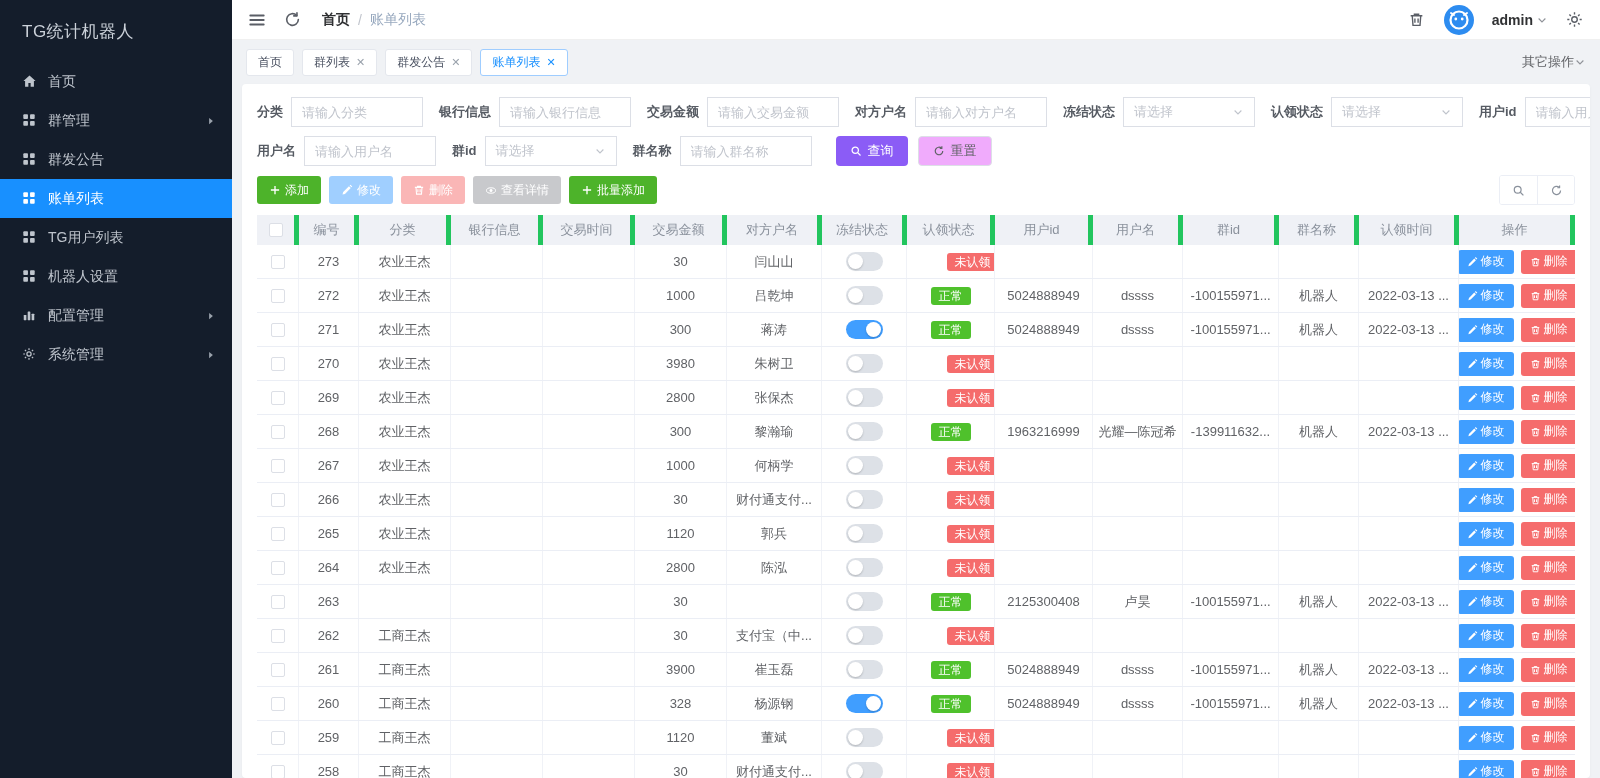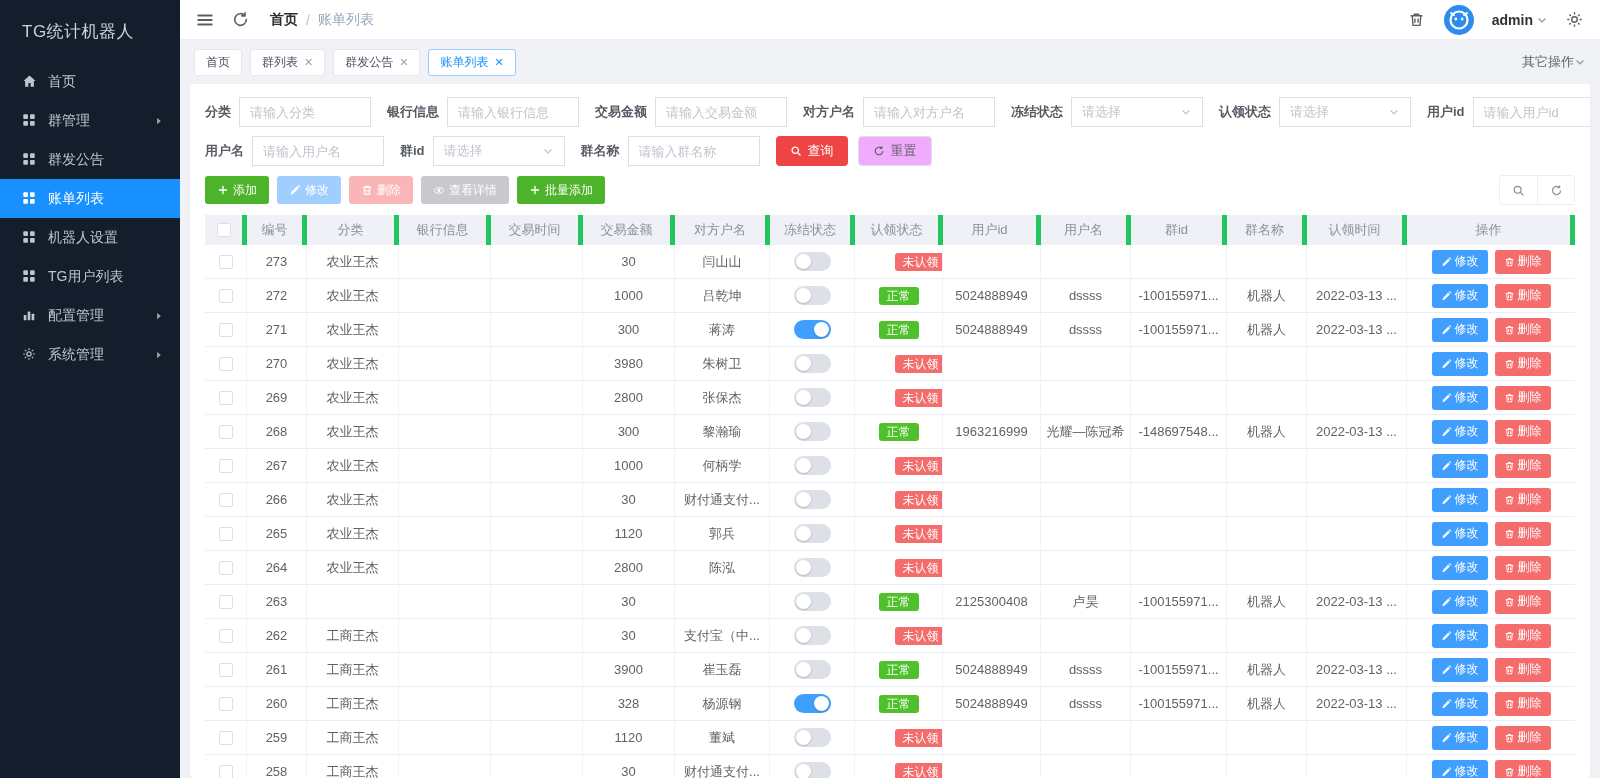--- a/index.html
+++ b/index.html
@@ -1,21 +1,21 @@
 <!DOCTYPE html>
 <html><head>
 <meta charset="utf-8">
 <style>
   * { box-sizing: border-box; margin: 0; padding: 0; }
   html,body { width:1600px; height:778px; overflow:hidden;
     font-family:"Liberation Sans","DejaVu Sans",sans-serif; background:#f0f2f5; }
   .app { display:flex; width:1600px; height:778px; }
 
   
-  .sidebar { width:180px; background:#141d2b; color:#bfc5cd; flex-shrink:0; display:flex; flex-direction:column; }
+  .sidebar { width:232px; background:#141d2b; color:#bfc5cd; flex-shrink:0; display:flex; flex-direction:column; }
   .logo { height:62px; display:flex; align-items:center; padding-left:22px; color:#ccd2da; font-size:17px; letter-spacing:.5px; }
   .menu { display:flex; flex-direction:column; }
   .menu-item { height:39px; display:flex; align-items:center; padding:0 16px 0 22px; font-size:14px; cursor:pointer; color:#bfc5cd; }
   .menu-item .mi-icon { width:16px; height:16px; margin-right:10px; display:inline-flex; color:#bfc5cd; }
   .menu-item .mi-label { flex:1; }
   .menu-item .mi-arrow { width:10px; height:10px; display:inline-flex; color:#9aa2ac; }
   .menu-item.active { background:#1890ff; color:#fff; }
   .menu-item.active .mi-icon { color:#fff; }
 
   
@@ -45,21 +45,21 @@
 
   .filter-row { display:flex; align-items:center; margin-bottom:9px; flex-wrap:nowrap; }
   .f-item { display:flex; align-items:center; margin-right:16px; }
   .f-label { font-size:13px; color:#565b63; font-weight:700; margin-right:8px; white-space:nowrap; }
   .f-input, .f-select { height:30px; width:132px; border:1px solid #dcdfe6; border-radius:0; padding:0 10px; font-size:13px; color:#606266; background:#fff; outline:none; }
   .f-input::placeholder { color:#c0c4cc; }
   .f-select { display:flex; align-items:center; justify-content:space-between; color:#c0c4cc; cursor:pointer; }
   .f-select .chev { color:#c0c4cc; }
   .btn { border:none; border-radius:4px; font-size:13px; display:inline-flex; align-items:center; gap:5px; cursor:pointer; padding:0 14px; height:30px; color:#fff; }
   .btn .b-icon { width:13px; height:13px; display:inline-flex; }
-  .btn-query { background:#ef4444; }
+  .btn-query { background:#8b5cf6; margin-left:8px; }
   .btn-reset { background:#f0abfc; color:#606266; border:1px solid #dcdfe6; margin-left:10px; }
 
   .toolbar { display:flex; align-items:center; margin:3px 0 10px 0; }
   .tbtn { height:28px; padding:0 12px; border-radius:3px; font-size:12px; color:#fff; display:inline-flex; align-items:center; gap:4px; margin-right:8px; border:none; cursor:pointer; }
   .tbtn .b-icon { width:12px; height:12px; display:inline-flex; }
   .st-success { background:#4db32a; }
   .st-primary-light { background:#a0cfff; }
   .st-danger-light { background:#fab6b6; }
   .st-info-light { background:#c8c9cc; }
   .icon-group { margin-left:auto; display:flex; border:1px solid #ebeef5; border-radius:3px; overflow:hidden; }
@@ -148,32 +148,32 @@
         </div>
         <div class="menu-item">
           <span class="mi-icon">
             <svg viewBox="0 0 16 16" width="14" height="14" fill="currentColor">
               <rect x="1.5" y="1.5" width="5.3" height="5.3" rx="1"></rect>
               <rect x="9.2" y="1.5" width="5.3" height="5.3" rx="1"></rect>
               <rect x="1.5" y="9.2" width="5.3" height="5.3" rx="1"></rect>
               <rect x="9.2" y="9.2" width="5.3" height="5.3" rx="1"></rect>
             </svg>
           </span>
-          <span class="mi-label">机器人设置</span>
+          <span class="mi-label">TG用户列表</span>
         </div>
         <div class="menu-item">
           <span class="mi-icon">
             <svg viewBox="0 0 16 16" width="14" height="14" fill="currentColor">
               <rect x="1.5" y="1.5" width="5.3" height="5.3" rx="1"></rect>
               <rect x="9.2" y="1.5" width="5.3" height="5.3" rx="1"></rect>
               <rect x="1.5" y="9.2" width="5.3" height="5.3" rx="1"></rect>
               <rect x="9.2" y="9.2" width="5.3" height="5.3" rx="1"></rect>
             </svg>
           </span>
-          <span class="mi-label">TG用户列表</span>
+          <span class="mi-label">机器人设置</span>
         </div>
         <div class="menu-item">
           <span class="mi-icon">
             <svg viewBox="0 0 16 16" width="14" height="14" fill="currentColor">
               <rect x="2" y="8" width="3" height="6" rx=".5"></rect>
               <rect x="6.5" y="4" width="3" height="10" rx=".5"></rect>
               <rect x="11" y="6.5" width="3" height="7.5" rx=".5"></rect>
             </svg>
           </span>
           <span class="mi-label">配置管理</span>
@@ -668,21 +668,21 @@
               <div class="td c-frozen">
                 <span class="toggle">
                   <span class="knob"></span>
                 </span>
               </div>
               <div class="td c-status">
                 <span class="badge bd-success">正常</span>
               </div>
               <div class="td c-uid">1963216999</div>
               <div class="td c-uname">光耀—陈冠希</div>
-              <div class="td c-gid">-148697548...</div>
+              <div class="td c-gid">-139911632...</div>
               <div class="td c-gname">机器人</div>
               <div class="td c-ctime">2022-03-13 ...</div>
               <div class="td c-ops">
                 <button class="rbtn rb-edit">
                   <span class="b-icon">
                     <svg viewBox="0 0 16 16" width="12" height="12">
                       <path d="M2 14l.9-3.2L10.6 3l2.4 2.4-7.7 7.8L2 14zm9.5-12l1.1-1.1 2.4 2.4-1.1 1.1z" fill="currentColor"></path>
                     </svg>
                   </span>
                   <span>修改</span>

